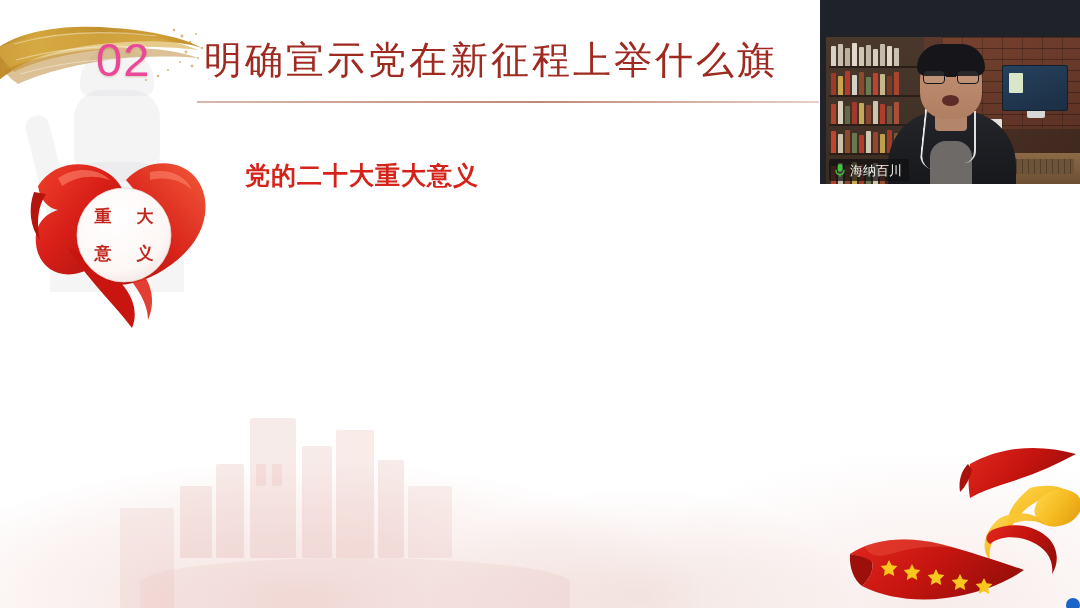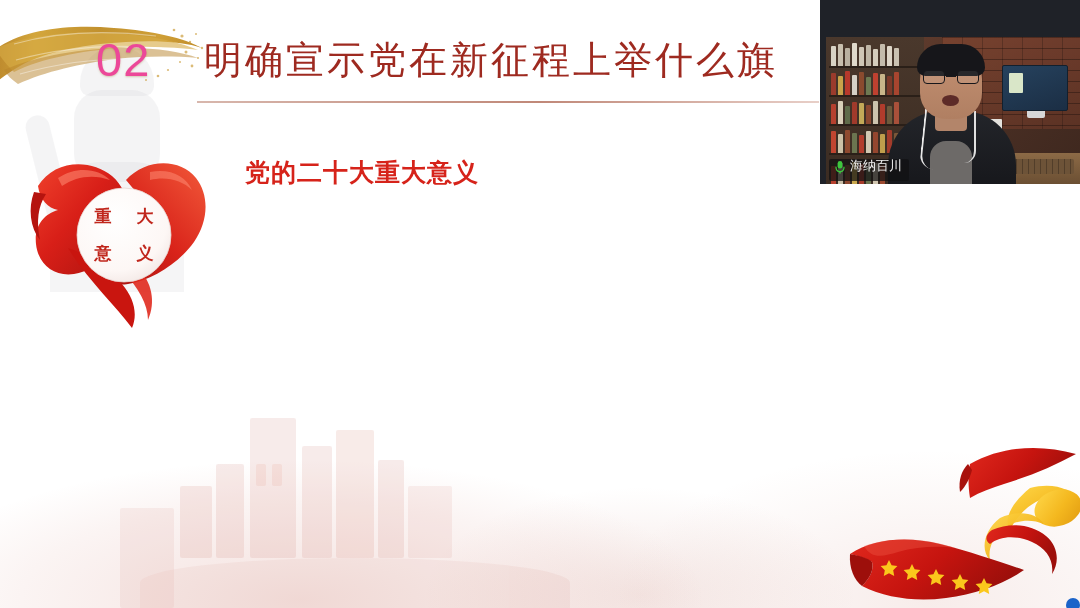--- a/index.html
+++ b/index.html
@@ -122,21 +122,21 @@
     font-size: 17px;
     font-weight: 700;
     color: #c0261c;
     line-height: 1;
   }
 
   
   .subhead {
     position: absolute;
     left: 245px; top: 160px;
-    font-family: Liberation Mono, monospace;
+    font-family: Liberation Sans, sans-serif;
     font-size: 25px;
     font-weight: 700;
     color: #d6231a;
     letter-spacing: 1px;
     line-height: 1.2;
     white-space: nowrap;
     z-index: 5;
   }
 
   .body-copy {
@@ -390,21 +390,21 @@
     border-bottom-right-radius: 12px;
   }
 
   
   .name-chip {
     position: absolute;
     left: 3px; bottom: 3px;
     height: 22px;
     background: rgba(16,16,18,0.72);
     display: flex;
-    align-items: flex-start;
+    align-items: center;
     gap: 4px;
     padding: 0 7px 0 4px;
     border-radius: 2px;
     z-index: 9;
   }
   .name-chip .mic-ic {
     width: 13px; height: 15px;
     flex: 0 0 auto;
     display: flex; align-items: center; justify-content: center;
   }

